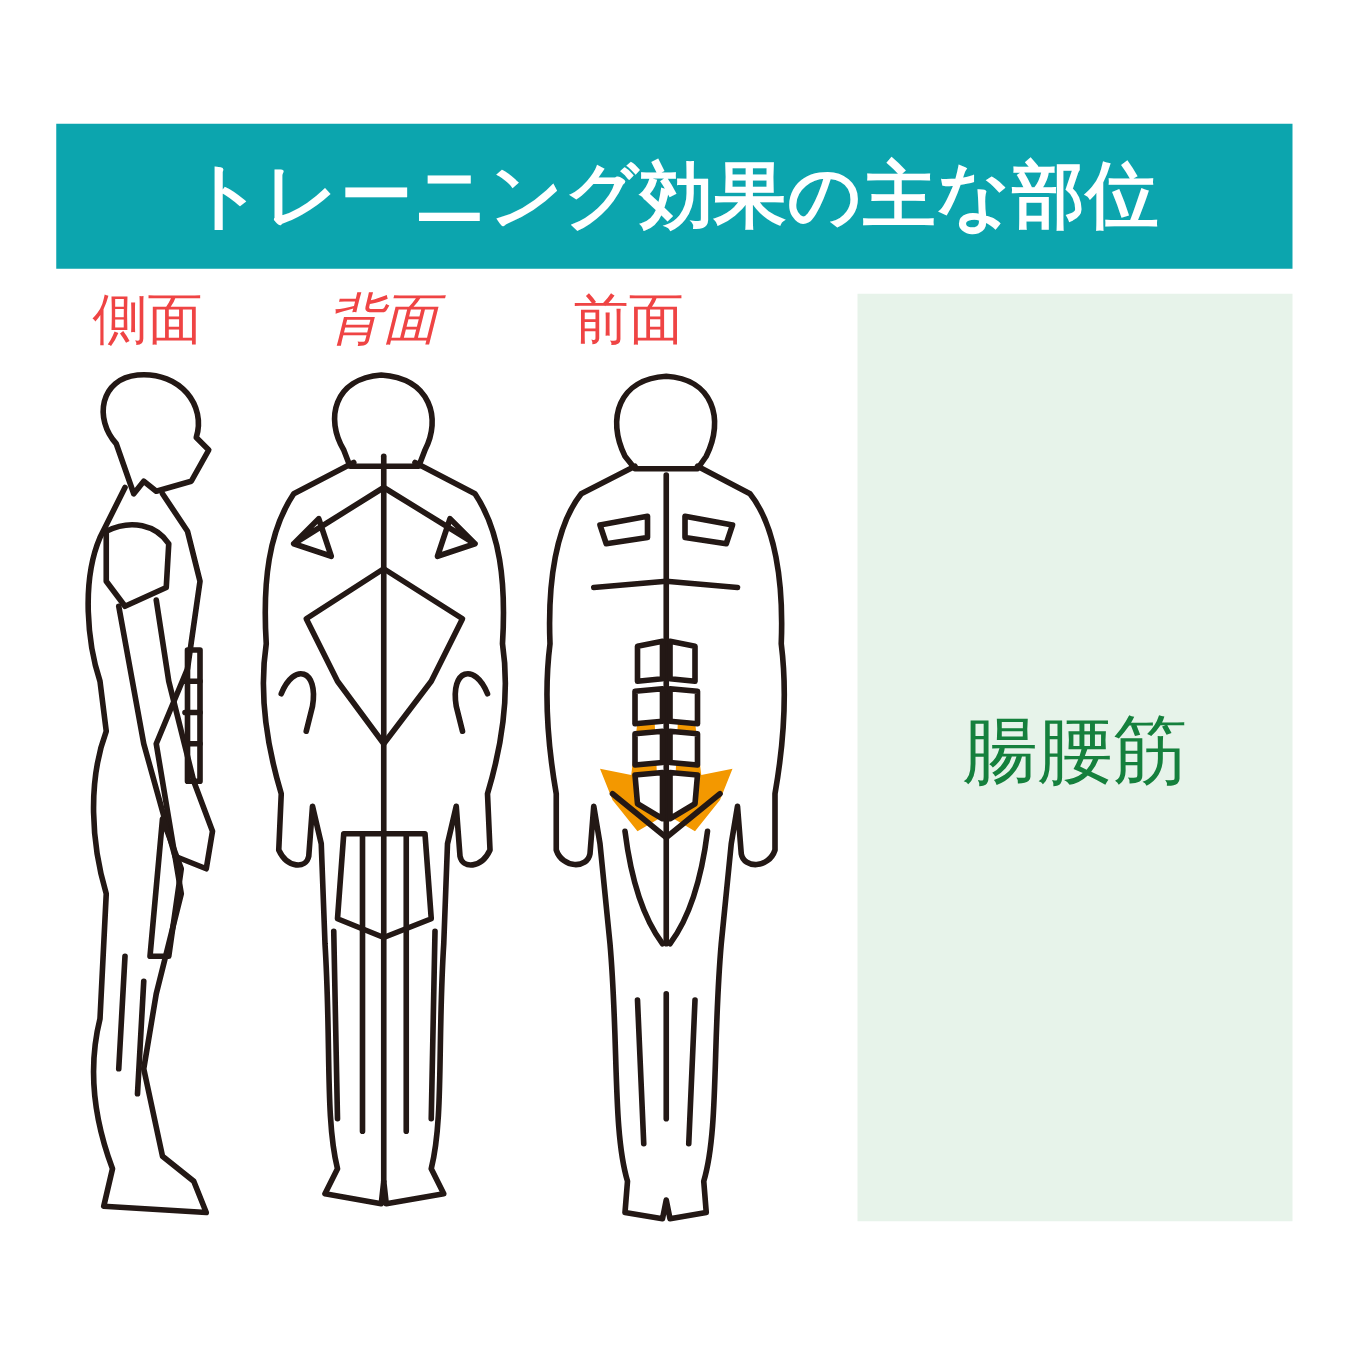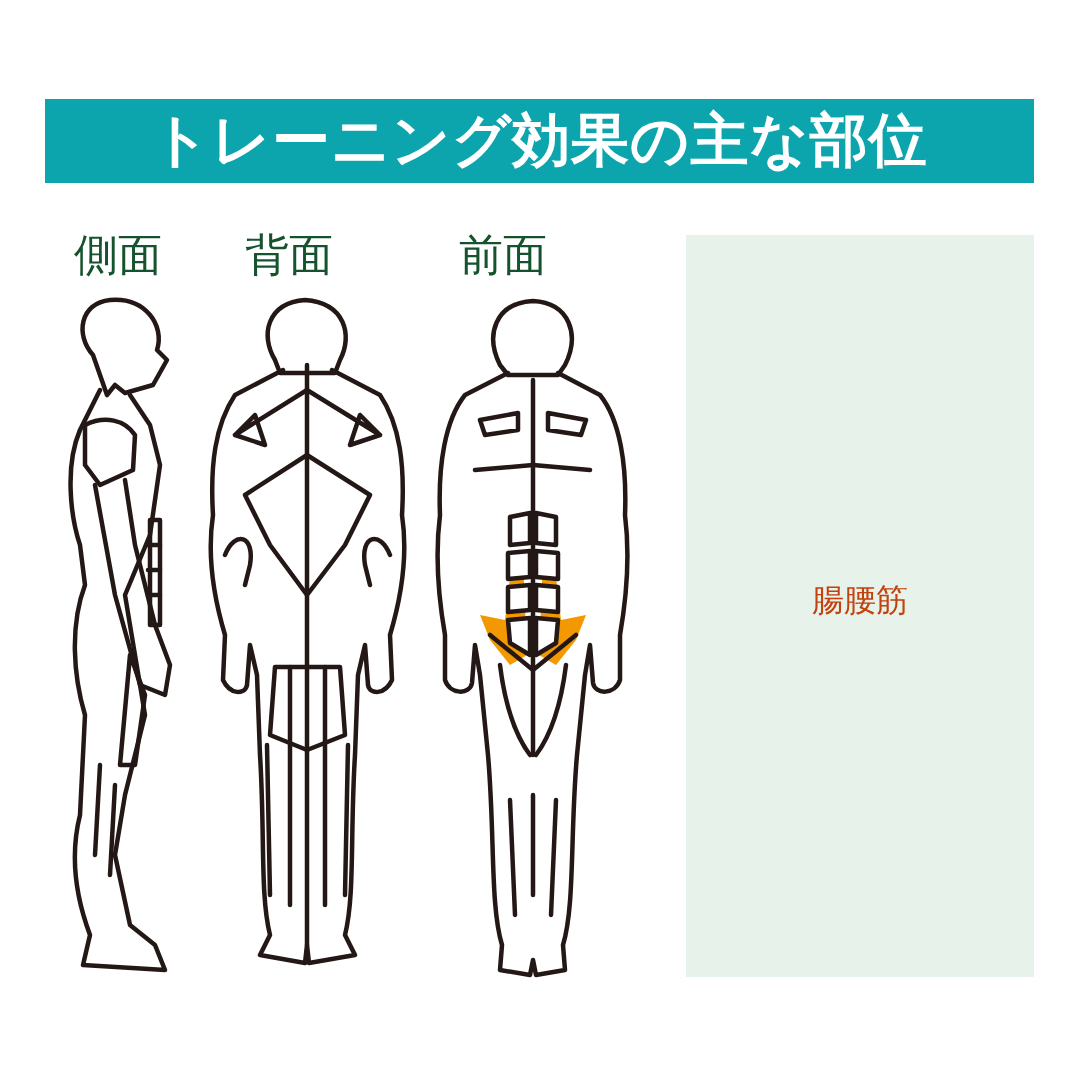--- a/index.html
+++ b/index.html
@@ -1,38 +1,38 @@
 <!DOCTYPE html>
 <html><head>
 <meta charset="utf-8">
 <style>
   html, body { margin: 0; padding: 0; background: #ffffff; }
   body { width: 1078px; height: 1078px; position: relative; overflow: hidden;
          font-family: "DejaVu Sans", "Liberation Sans", sans-serif; }
-  .title-bar { position: absolute; left: 45px; top: 99px; width: 989px; height: 84px;
+  .title-bar { position: absolute; left: 45px; top: 99px; width: 989px; height: 116px;
                background: #0ca5ae; display: flex; align-items: center; justify-content: center; }
   .title-bar span { color: #ffffff; font-size: 58px; font-weight: bold; letter-spacing: 1px; }
-  .view-label { position: absolute; top: 226px; font-size: 44px; color: #14532d; font-weight: normal; }
+  .view-label { position: absolute; top: 226px; font-size: 44px; color: #ef4444; font-weight: normal; }
   .figure { position: absolute; top: 295px; }
   .figure svg { display: block; }
   .muscle-panel { position: absolute; left: 686px; top: 235px; width: 348px; height: 742px;
                   background: #e7f3ea; display: flex; align-items: center; justify-content: center; }
-  .muscle-panel span { font-size: 32px; color: #c2410c; margin-top: -10px; }
+  .muscle-panel span { font-size: 60px; color: #15803d; margin-top: -10px; }
   svg .o { fill: none; stroke: #231815; stroke-width: 4.5; stroke-linejoin: round; stroke-linecap: round; }
   svg .w { fill: #ffffff; stroke: #231815; stroke-width: 4.5; stroke-linejoin: round; }
 </style>
 </head>
 <body>
 
 <div class="title-bar">
   <span>トレーニング効果の主な部位</span>
 </div>
 
 <div class="view-label" style="left:74px;">側面</div>
-<div class="view-label" style="left:245px;">背面</div>
+<div class="view-label" style="left:262px;font-style:italic;">背面</div>
 <div class="view-label" style="left:459px;">前面</div>
 
 <div class="figure" style="left:55px;">
   <svg width="130" height="690" viewBox="0 0 130 690">
     <path class="o" d="M38 60 C20 40 25 8 55 5 C90 2 110 30 102 55 L112 65 L98 90 L70 98 L60 90 L52 100 Z"></path>
     <path class="o" d="M45 95 L25 135 C10 170 15 220 25 250 L30 290 C15 330 18 380 30 420 L25 520 C15 560 20 600 35 640 L28 670 L110 675 L100 650 L75 630 L60 560 L70 500 L90 420 L80 360 L70 300 L95 240 L105 170 L95 130 L75 100"></path>
     <path class="o" d="M30 130 C50 120 70 125 80 140 L78 175 L45 190 L30 170 Z"></path>
     <path class="o" d="M40 190 L60 300 L85 390 L110 400 L115 370 L100 330 L80 250 L70 185"></path>
     <path class="o" d="M95 225 L105 225 L105 330 L95 330 Z"></path>
     <path class="o" d="M93 250 L105 250 M93 275 L105 275 M93 300 L105 300"></path>

